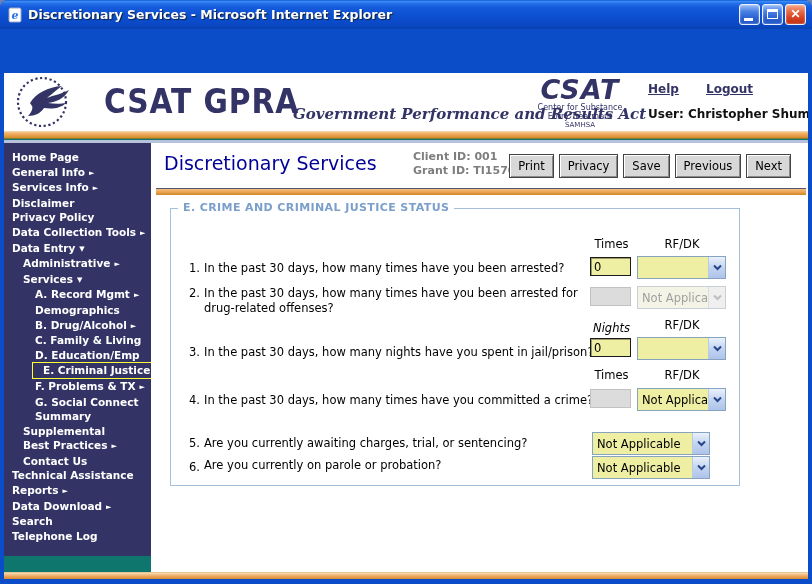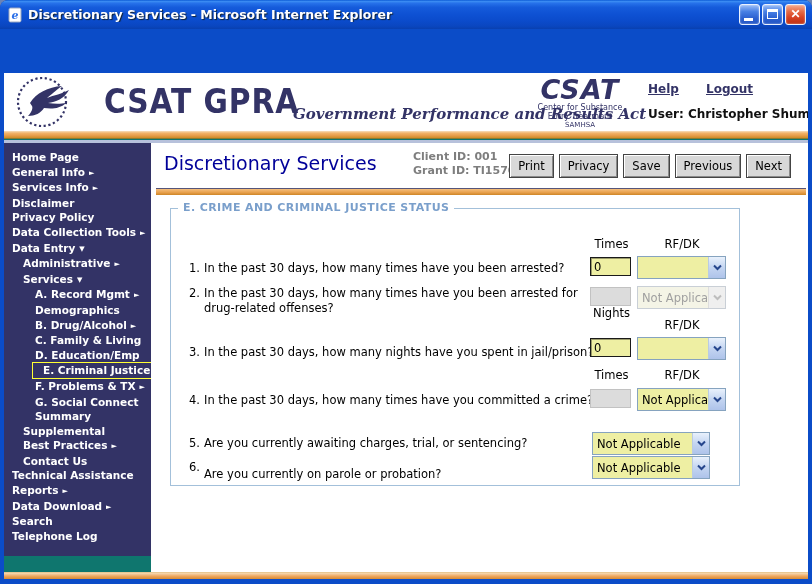--- a/index.html
+++ b/index.html
@@ -199,21 +199,21 @@
         <input class="num-input off" style="left: 419px; top: 78px;">
         <div class="combo off" style="left:466px;top:77px;width:89px;">
           <span class="cb-text">Not Applicable</span>
           <span class="cb-btn">
             <svg width="9" height="7" viewBox="0 0 9 7">
                 <path d="M1 1.5 L4.5 5 L8 1.5" fill="none" stroke="currentColor" stroke-width="2"></path>
               </svg>
           </span>
         </div>
 
-        <div class="ch" style="left:419px;top:97px;width:43px;">Nights</div>
+        <div class="ch" style="left:419px;top:112px;width:43px;font-style:italic;">Nights</div>
         <div class="ch" style="left:467px;top:109px;width:88px;">RF/DK</div>
 
         <div class="qnum" style="top:136px;">3.</div>
         <div class="qtext" style="top:136px;">In the past 30 days, how many nights have you spent in jail/prison?</div>
         <input class="num-input" style="left: 419px; top: 129px;" value="0">
         <div class="combo" style="left:466px;top:128px;width:89px;">
           <span class="cb-text"></span>
           <span class="cb-btn">
             <svg width="9" height="7" viewBox="0 0 9 7">
                 <path d="M1 1.5 L4.5 5 L8 1.5" fill="none" stroke="currentColor" stroke-width="2"></path>
@@ -241,21 +241,21 @@
         <div class="combo" style="left:421px;top:223px;width:118px;">
           <span class="cb-text">Not Applicable</span>
           <span class="cb-btn">
             <svg width="9" height="7" viewBox="0 0 9 7">
                 <path d="M1 1.5 L4.5 5 L8 1.5" fill="none" stroke="currentColor" stroke-width="2"></path>
               </svg>
           </span>
         </div>
 
         <div class="qnum" style="top:251px;">6.</div>
-        <div class="qtext" style="top:258px;">Are you currently on parole or probation?</div>
+        <div class="qtext" style="top:249px;">Are you currently on parole or probation?</div>
         <div class="combo" style="left:421px;top:247px;width:118px;">
           <span class="cb-text">Not Applicable</span>
           <span class="cb-btn">
             <svg width="9" height="7" viewBox="0 0 9 7">
                 <path d="M1 1.5 L4.5 5 L8 1.5" fill="none" stroke="currentColor" stroke-width="2"></path>
               </svg>
           </span>
         </div>
       </div>
     </div>

